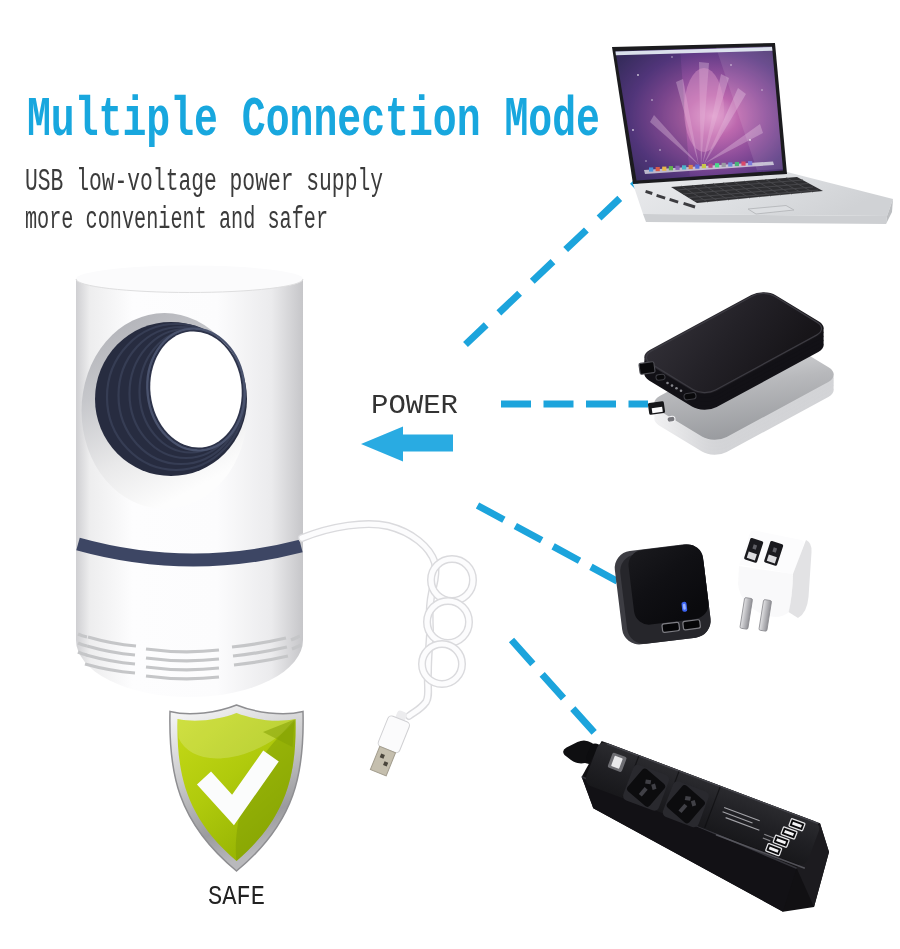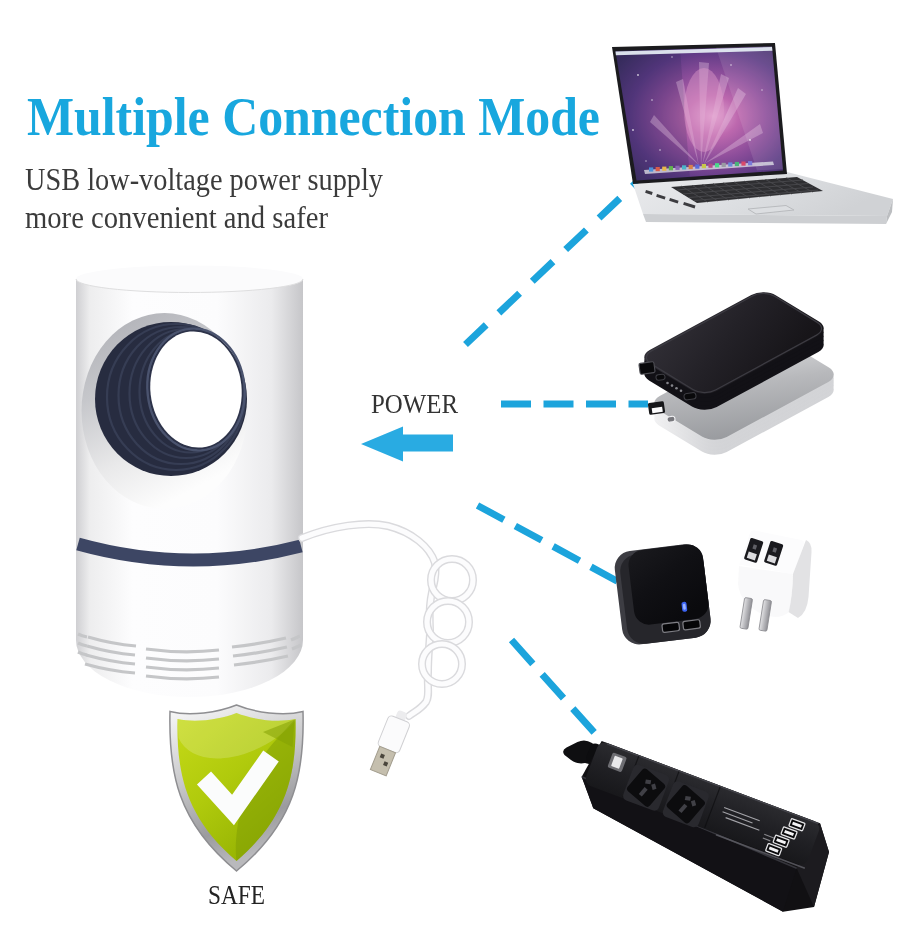--- a/index.html
+++ b/index.html
@@ -1,17 +1,17 @@
 <!DOCTYPE html>
 <html><head>
 <meta charset="utf-8">
 <style>
   html,body{margin:0;padding:0;background:#ffffff;}
   .stage{position:relative;width:900px;height:949px;overflow:hidden;background:#ffffff;
-    font-family:Liberation Serif, serif;}
+    font-family:Liberation Mono, monospace;}
   svg{position:absolute;left:0;top:0;}
 </style>
 </head>
 <body>
 <div class="stage">
 <svg width="900" height="949" viewBox="0 0 900 949">
 <defs>
   <linearGradient id="lampBody" x1="0" y1="0" x2="1" y2="0">
     <stop offset="0" stop-color="#cfcfd2"></stop>
     <stop offset="0.06" stop-color="#ededee"></stop>

